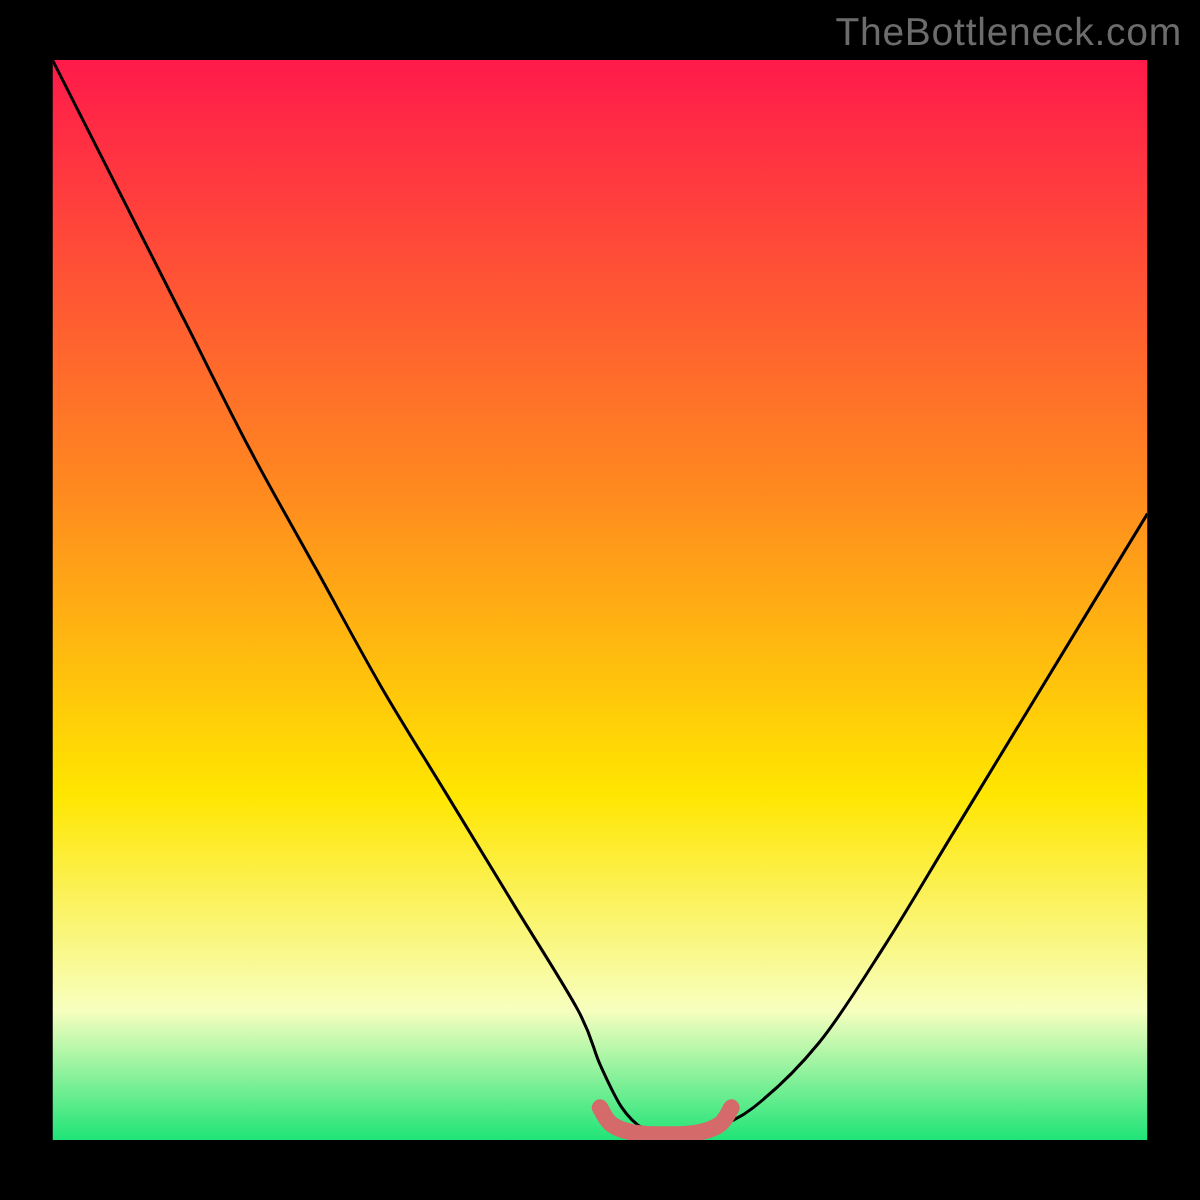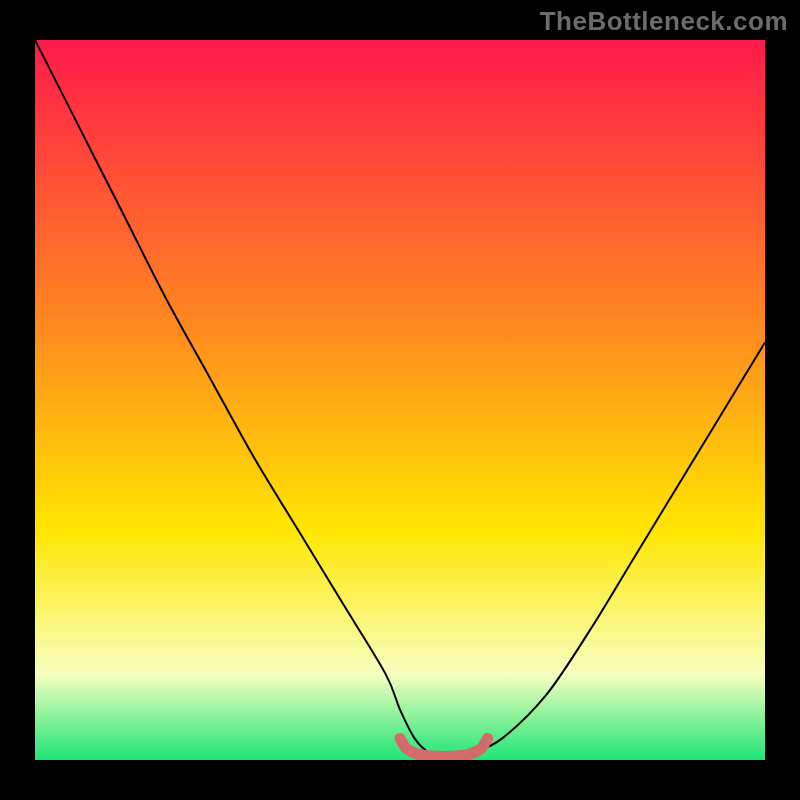--- a/index.html
+++ b/index.html
@@ -28,21 +28,21 @@
     display: block;
     width: 100%;
     height: 100%;
   }
   .watermark {
     position: absolute;
     top: 6px;
     right: 12px;
     color: #6c6c6c;
     font-size: 26px;
-    font-weight: 700;
+    font-weight: 400;
     letter-spacing: 0.5px;
     user-select: none;
   }
 </style>
 </head>
 <body>
 
 <div class="frame">
   <div class="watermark">TheBottleneck.com</div>
 

